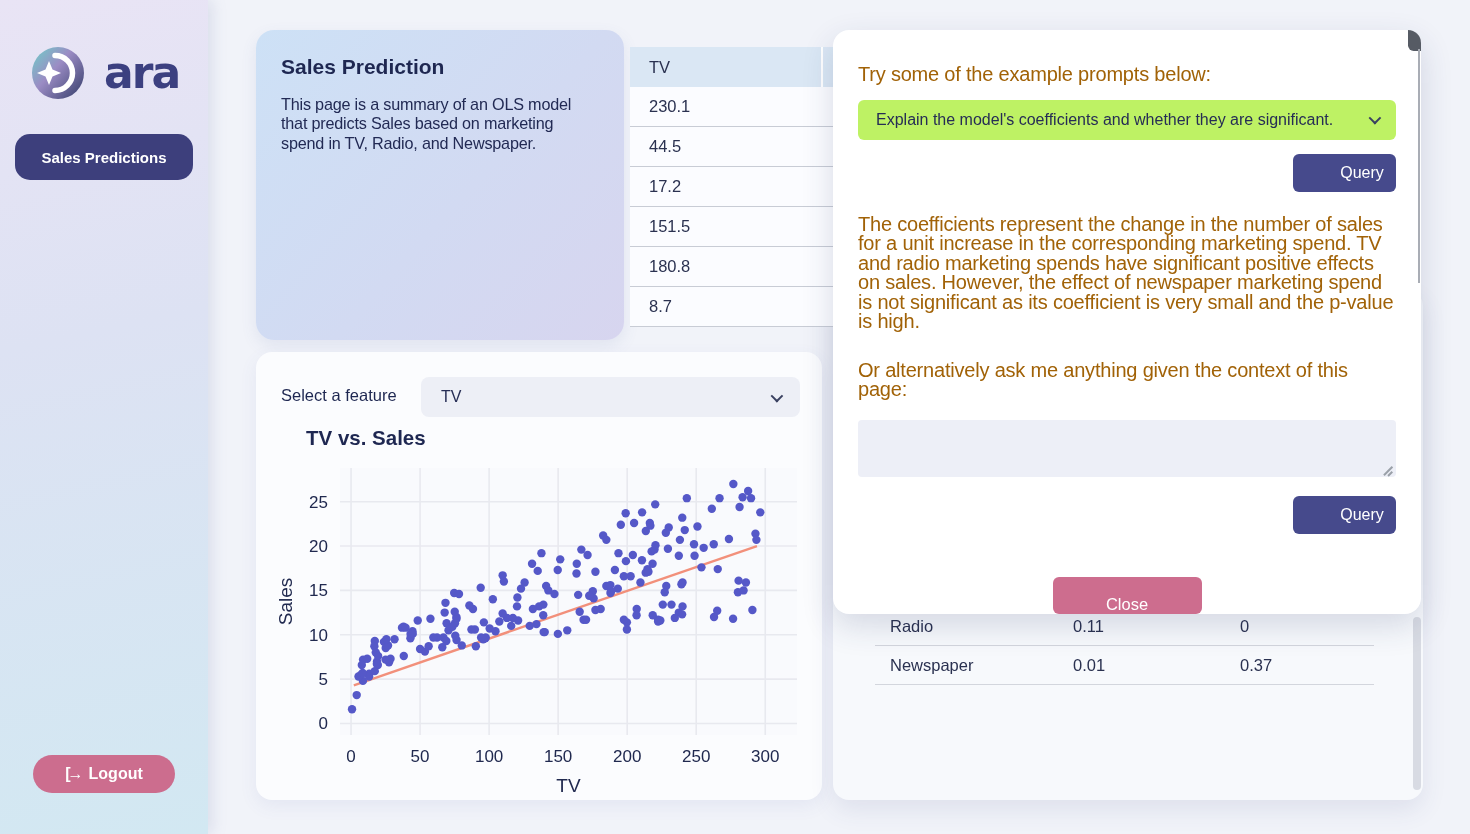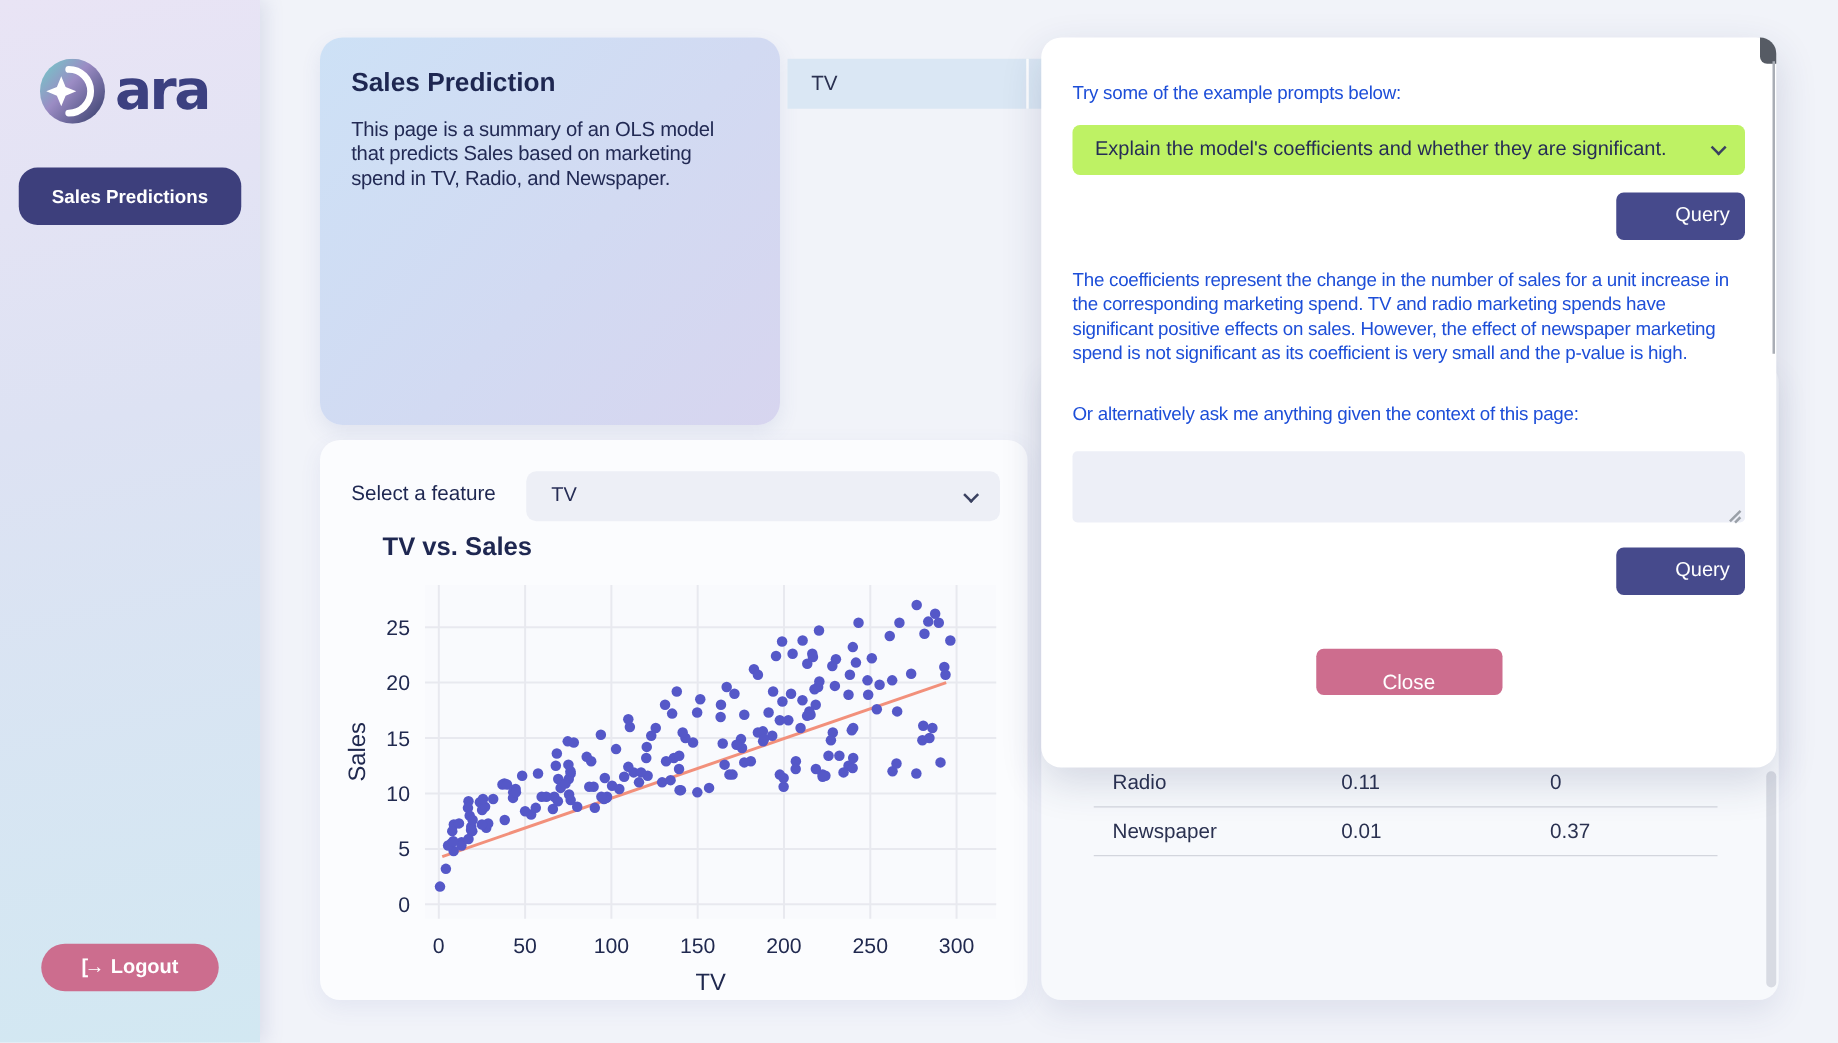--- a/index.html
+++ b/index.html
@@ -4,21 +4,21 @@
 <style>
   * { margin:0; padding:0; box-sizing:border-box; }
   html,body { width:1470px; height:834px; overflow:hidden;
     font-family:"Liberation Sans", sans-serif; background:#f1f3f9; color:#222a54; }
   .abs { position:absolute; }
 
   
   #sidebar { left:0; top:0; width:208px; height:834px;
     background:linear-gradient(168deg,#e9e4f5 0%,#dde2f3 40%,#d2e8f2 100%);
     box-shadow:4px 0 14px rgba(110,120,170,.18); z-index:20; }
-  #logo { left:32px; top:47px; display:flex; align-items:flex-start; gap:8px; }
+  #logo { left:32px; top:47px; display:flex; align-items:flex-start; gap:20px; }
   #logo-text { font-family:"DejaVu Sans", sans-serif; font-weight:800; font-size:44px;
     color:#3c4080; letter-spacing:-2px; line-height:52px; }
   .nav-btn { left:15px; top:134px; width:178px; height:46px; background:#3d3f7c;
     border-radius:15px; color:#fff; font-weight:bold; font-size:15px;
     display:flex; align-items:center; justify-content:center; cursor:pointer; }
   #logout-btn { left:33px; top:755px; width:142px; height:38px; background:#cc6d8e;
     border-radius:19px; color:#fff; font-weight:bold; font-size:16px;
     display:flex; align-items:center; justify-content:center; gap:8px; cursor:pointer; }
   .logout-ic { font-weight:bold; letter-spacing:-3px; }
 
@@ -61,21 +61,21 @@
     background:#d8dbe3; border-radius:4px; }
 
   
   #modal { left:833px; top:30px; width:588px; height:584px; background:#fff;
     border-radius:16px; box-shadow:0 12px 32px rgba(40,50,100,.16); z-index:10;
     padding:25px; }
   #modal-scroll-wedge { position:absolute; top:0; right:0; width:13px; height:21px;
     background:#565b64; border-radius:0 16px 0 7px; }
   #modal-scroll-line { position:absolute; top:19px; right:1px; width:2px; height:234px;
     background:#a9adb5; }
-  .modal-text { font-size:15px; line-height:19.5px; color:#1d4ed8; letter-spacing:-.2px; }
+  .modal-text { font-size:20px; line-height:19.5px; color:#a16207; letter-spacing:-.2px; }
   #prompt-select { margin-top:15px; width:538px; height:40px; background:#bef264;
     border-radius:6px; display:flex; align-items:center; padding:0 18px; cursor:pointer; }
   #prompt-select .val { font-size:16px; color:#262d55; flex:1; }
   .query-btn { width:103px; height:38px; background:#464a8c; border-radius:6px; color:#fff;
     font-size:16px; display:flex; align-items:center; justify-content:center; cursor:pointer;padding-left:35px; }
   .right-align { display:flex; justify-content:flex-end; }
   #query-1 { margin-top:14px; }
   #answer { margin-top:23px; }
   #freeform-intro { margin-top:29px; }
   #custom-query { margin-top:20px; width:538px; height:57px; background:#edeff7;
@@ -123,20 +123,28 @@
 <div id="intro-card" class="abs">
   <h1>Sales Prediction</h1>
   <p>This page is a summary of an OLS model that predicts Sales based on marketing spend in TV, Radio, and Newspaper.</p>
 </div>
 
 <div id="data-table" class="abs">
   <div class="th">
     <span>TV</span>
     <span class="colsep"></span>
   </div>
+  <div id="data-table-body">
+      <div class="td">230.1</div>
+      <div class="td">44.5</div>
+      <div class="td">17.2</div>
+      <div class="td">151.5</div>
+      <div class="td">180.8</div>
+      <div class="td">8.7</div>
+    </div>
 </div>
 
 <div id="chart-card" class="abs">
   <div id="feature-label" class="abs">Select a feature</div>
   <div id="feature-select" class="abs">
     <span class="val">TV</span>
     <span class="chev"></span>
   </div>
   <div id="chart-title" class="abs">TV vs. Sales</div>
   <svg id="chart" class="abs" width="545" height="340">

